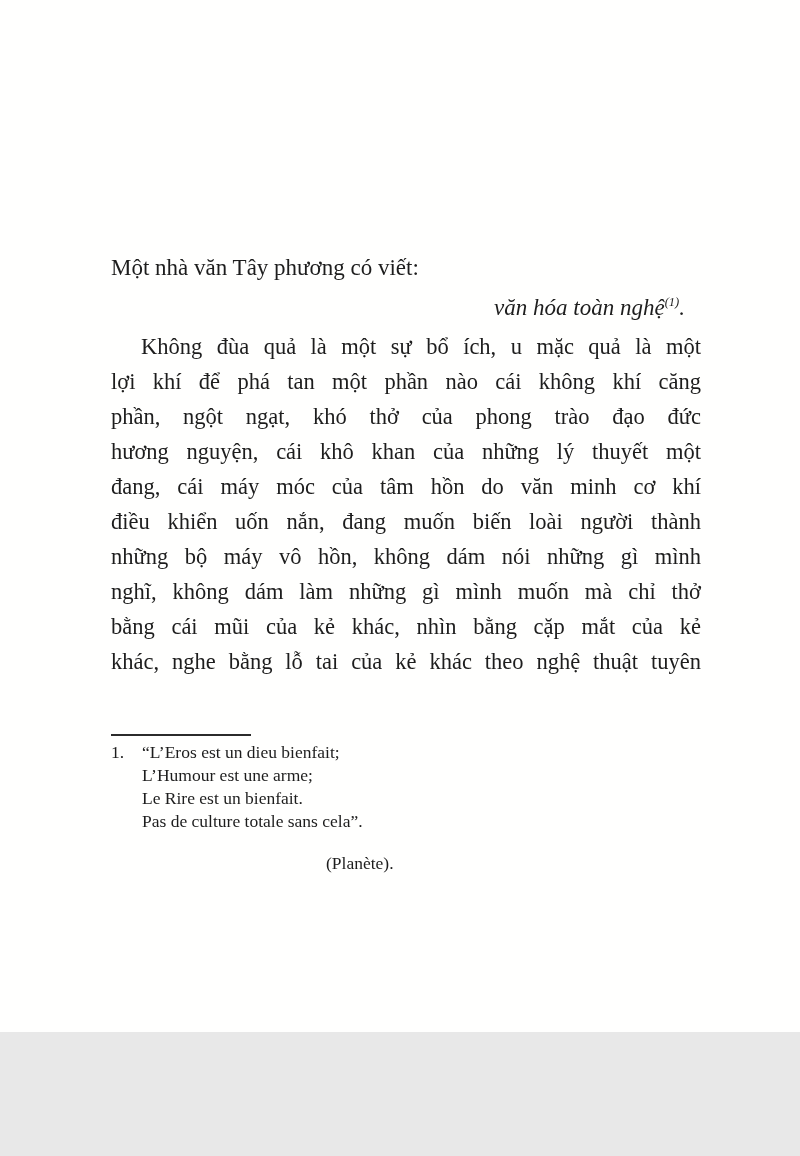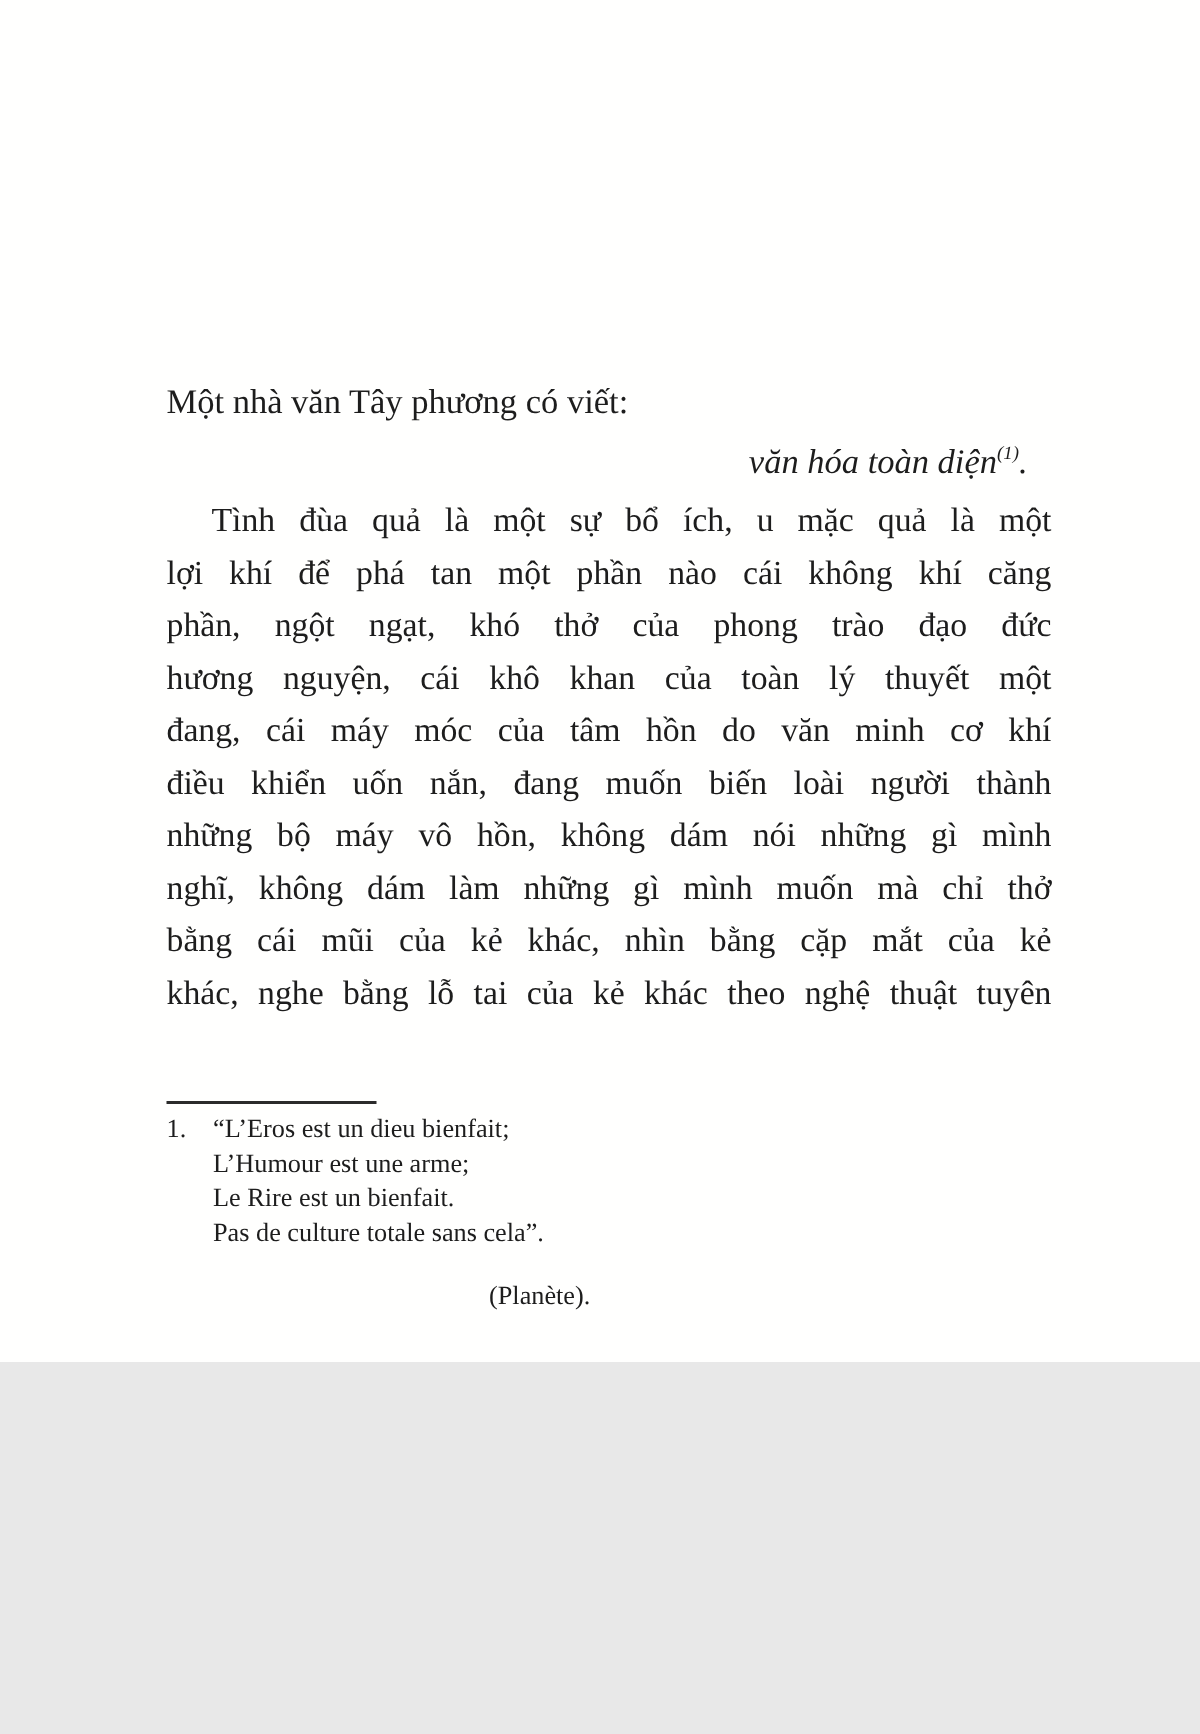--- a/index.html
+++ b/index.html
@@ -1,21 +1,21 @@
 <!DOCTYPE html>
 <html><head>
 <meta charset="utf-8">
 <style>
   html, body { margin: 0; padding: 0; }
   body { background: #e8e8e8; }
 
   .page {
     position: relative;
     width: 800px;
-    height: 908px;
+    height: 1032px;
     background: #fffffe;
     font-family: "Liberation Serif", "DejaVu Serif", serif;
     color: #1d1d1d;
     overflow: hidden;
     margin: 0 auto;
   }
 
   .content {
     position: absolute;
     left: 111px;
@@ -101,29 +101,29 @@
 </head>
 <body>
 
 <div class="page">
   <main class="content">
 
     <p class="intro">Một nhà văn Tây phương có viết:</p>
 
     <div class="quote">
       <div class="quote-last">
-        <span>văn hóa toàn diện</span><sup class="fn-ref">(1)</sup><span>.</span>
+        <span>văn hóa toàn nghệ</span><sup class="fn-ref">(1)</sup><span>.</span>
       </div>
     </div>
 
     <div class="body-par">
-        <div class="par-line">Tình đùa quả là một sự bổ ích, u mặc quả là một</div>
+        <div class="par-line">Không đùa quả là một sự bổ ích, u mặc quả là một</div>
         <div class="par-line">lợi khí để phá tan một phần nào cái không khí căng</div>
         <div class="par-line">phần, ngột ngạt, khó thở của phong trào đạo đức</div>
-        <div class="par-line">hương nguyện, cái khô khan của toàn lý thuyết một</div>
+        <div class="par-line">hương nguyện, cái khô khan của những lý thuyết một</div>
         <div class="par-line">đang, cái máy móc của tâm hồn do văn minh cơ khí</div>
         <div class="par-line">điều khiển uốn nắn, đang muốn biến loài người thành</div>
         <div class="par-line">những bộ máy vô hồn, không dám nói những gì mình</div>
         <div class="par-line">nghĩ, không dám làm những gì mình muốn mà chỉ thở</div>
         <div class="par-line">bằng cái mũi của kẻ khác, nhìn bằng cặp mắt của kẻ</div>
         <div class="par-line">khác, nghe bằng lỗ tai của kẻ khác theo nghệ thuật tuyên</div>
       </div>
 
     <div class="footnote">
       <div class="fn-rule"></div>

